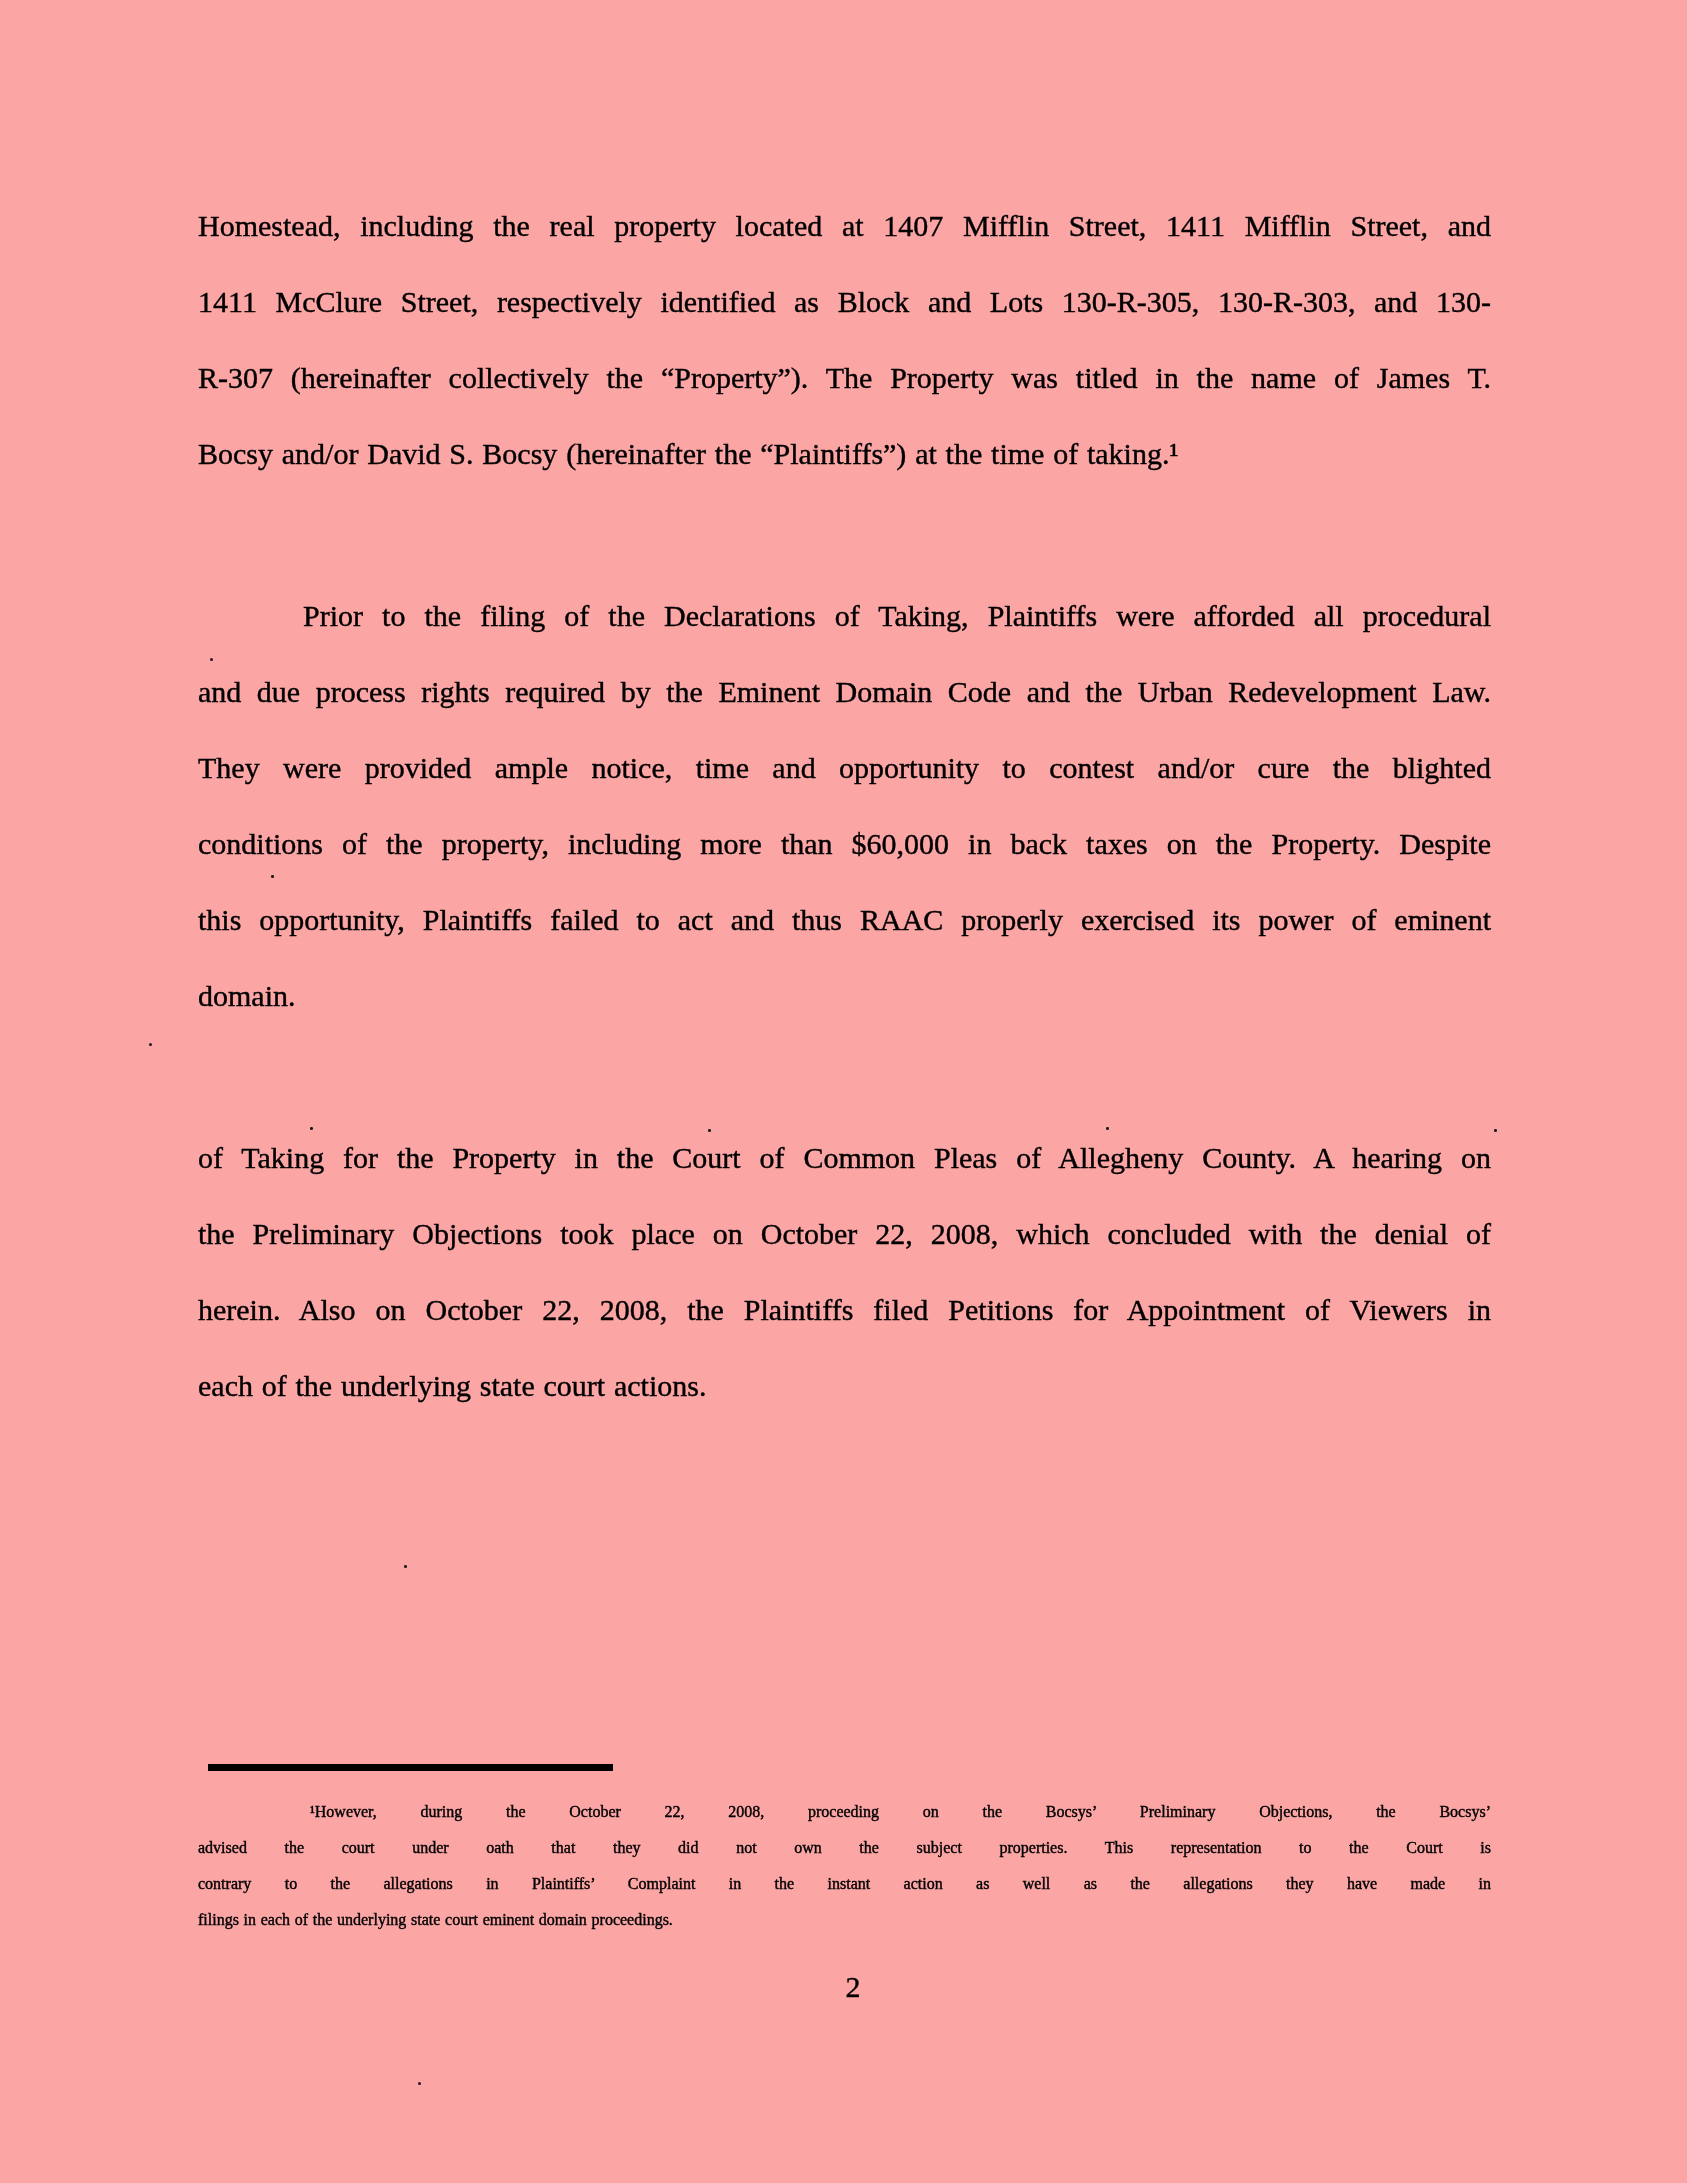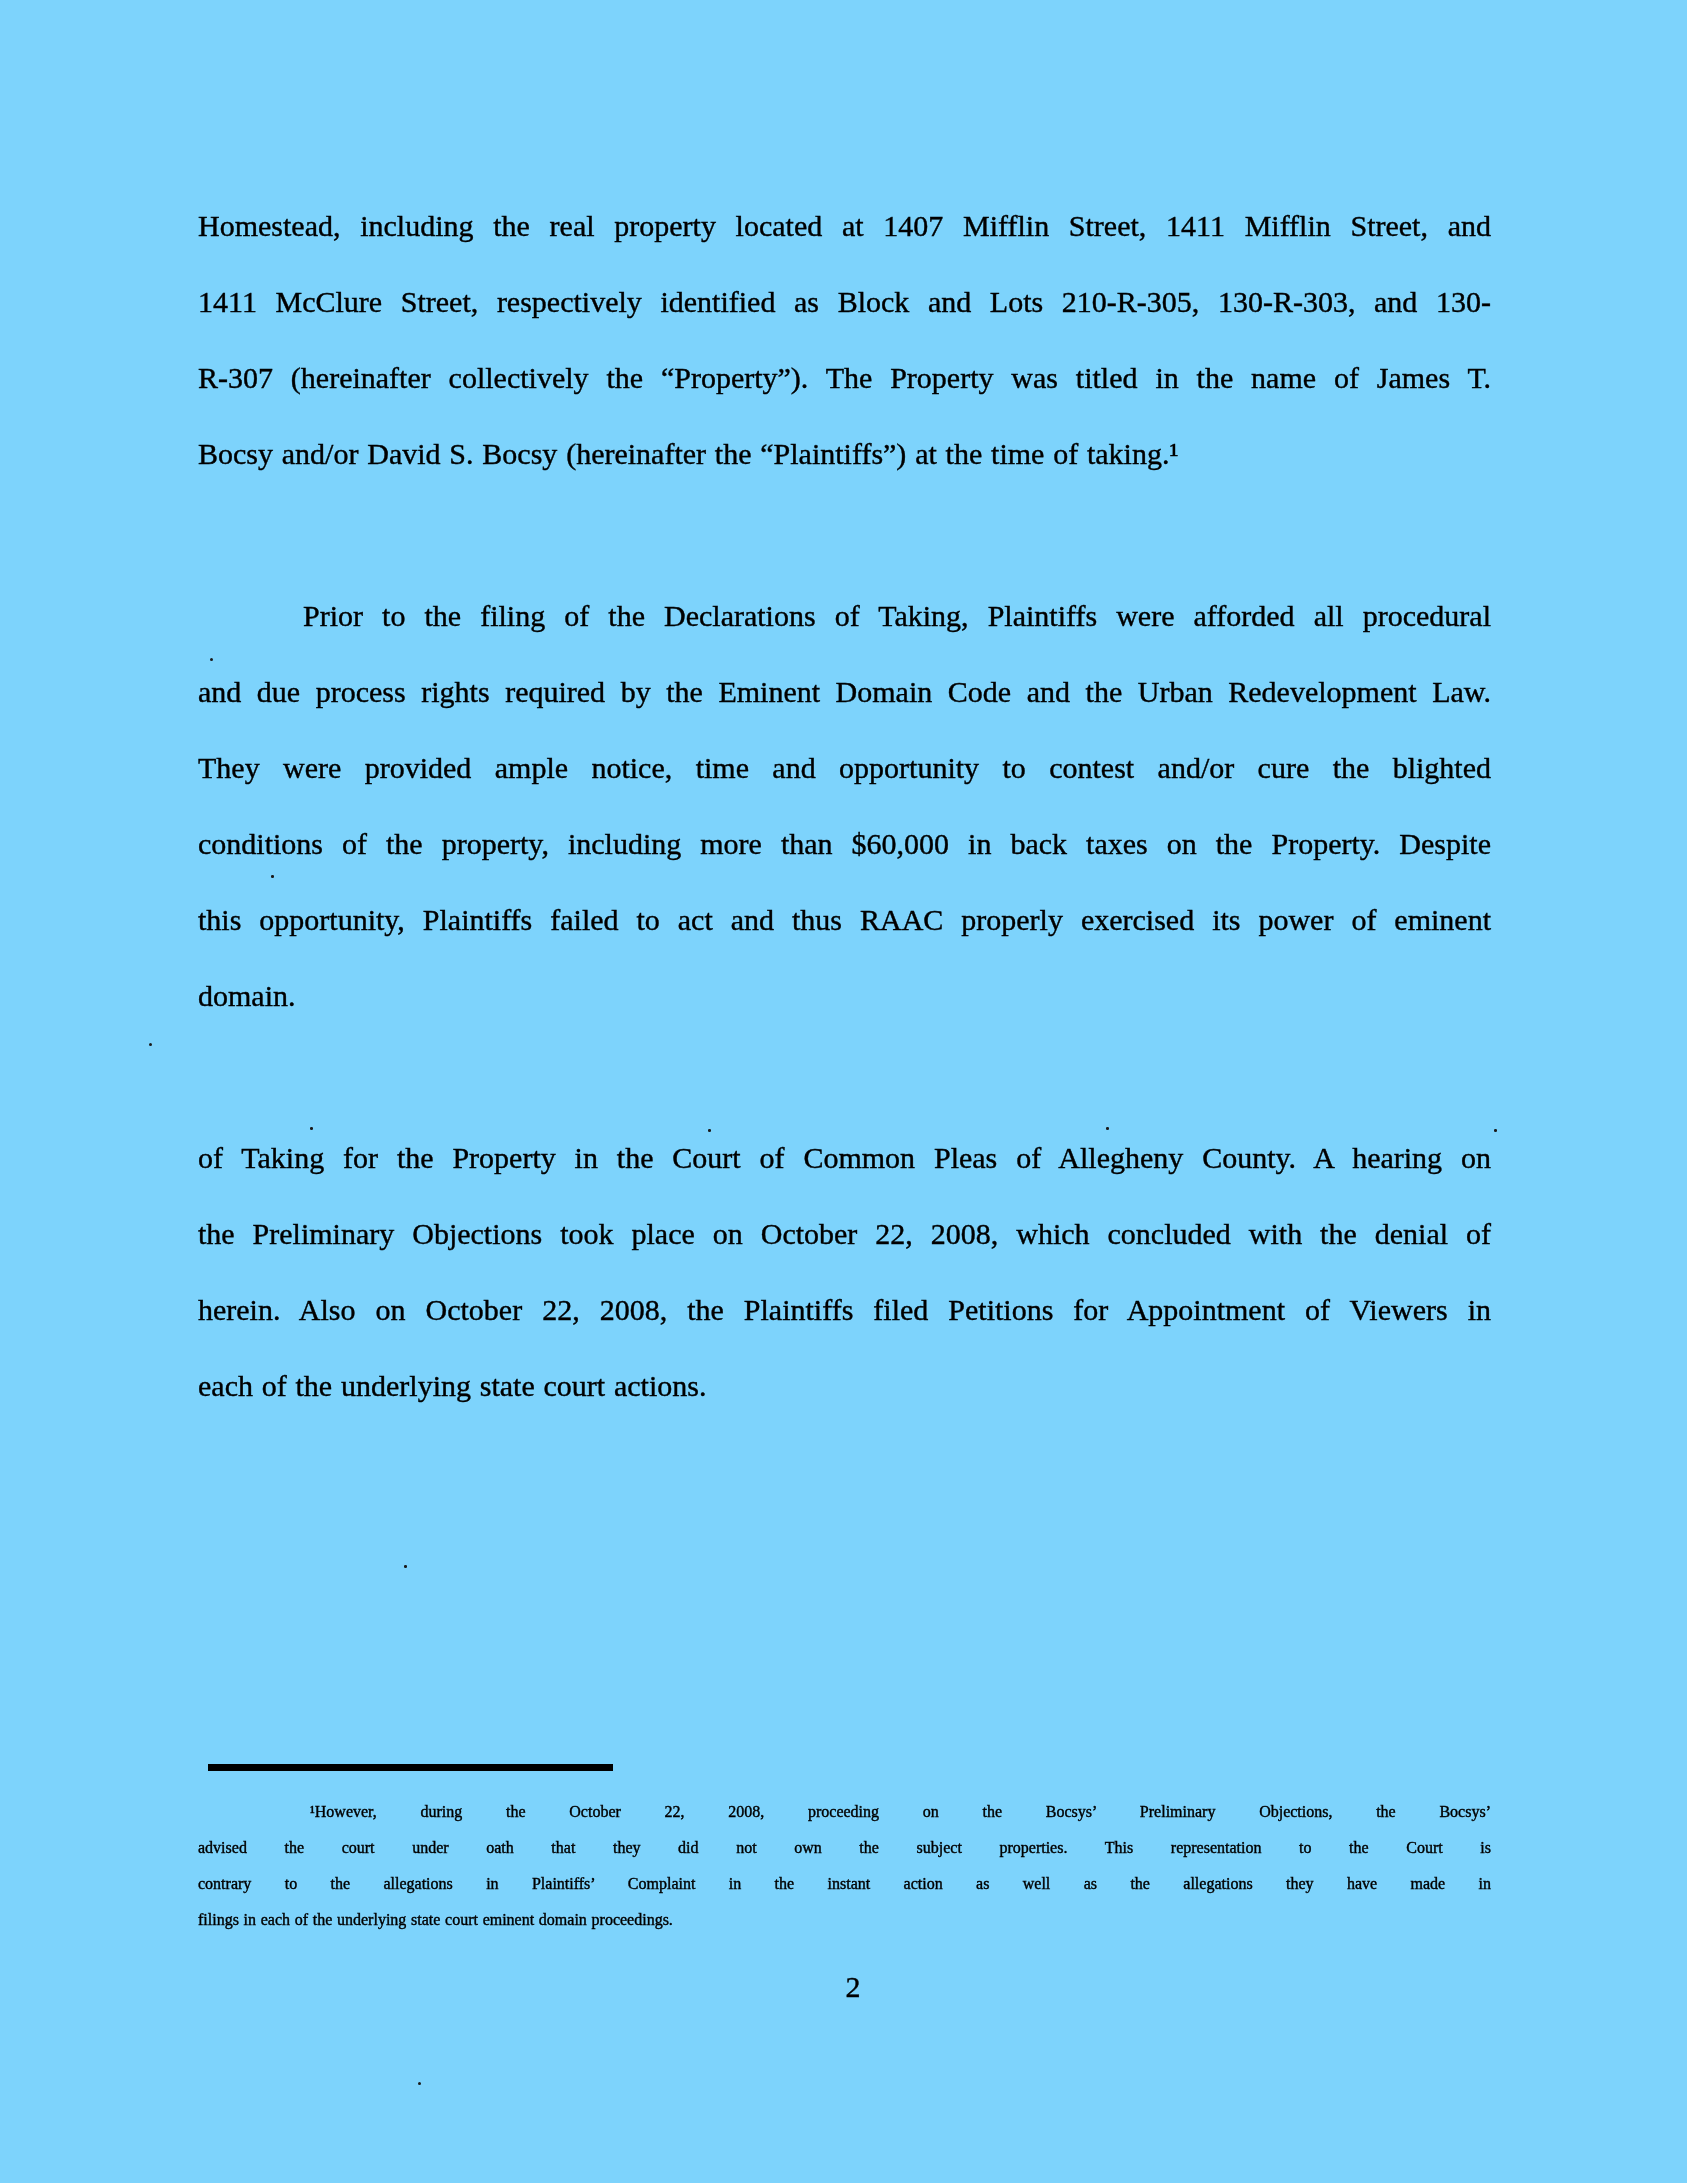--- a/index.html
+++ b/index.html
@@ -1,21 +1,21 @@
 <!DOCTYPE html>
 <html style="font-size:10.6px"><head>
 <meta charset="utf-8">
 <style>
   * { margin: 0; padding: 0; box-sizing: border-box; }
   html, body { background: #e8e8e8; }
   .page {
     position: relative;
     width: 1687px;
     height: 2183px;
-    background: #7dd3fc;
+    background: #fca5a5;
     overflow: hidden;
     font-family: "Liberation Serif", "DejaVu Serif", serif;
     color: #000000;
     -webkit-text-stroke: 0.4px #000;
   }
   .body-text {
     position: absolute;
     left: 198px;
     top: 188px;
     width: 1293px;
@@ -65,21 +65,21 @@
   }
 </style>
 </head>
 <body>
 
 <div class="page">
 
   <div class="body-text">
     <div class="para">
       <div class="line just">Homestead, including the real property located at 1407 Mifflin Street, 1411 Mifflin Street, and</div>
-      <div class="line just">1411 McClure Street, respectively identified as Block and Lots 210-R-305, 130-R-303, and 130-</div>
+      <div class="line just">1411 McClure Street, respectively identified as Block and Lots 130-R-305, 130-R-303, and 130-</div>
       <div class="line just">R-307 (hereinafter collectively the “Property”).  The Property was titled in the name of James T.</div>
       <div class="line">Bocsy and/or David S. Bocsy (hereinafter the “Plaintiffs”) at the time of taking.¹</div>
     </div>
     <div class="para">
       <div class="line just ind-body">Prior to the filing of the Declarations of Taking, Plaintiffs were afforded all procedural</div>
       <div class="line just">and due process rights required by the Eminent Domain Code and the Urban Redevelopment Law.</div>
       <div class="line just">They were provided ample notice, time and opportunity to contest and/or cure the blighted</div>
       <div class="line just">conditions of the property, including more than $60,000 in back taxes on the Property.  Despite</div>
       <div class="line just">this opportunity, Plaintiffs failed to act and thus RAAC properly exercised its power of eminent</div>
       <div class="line">domain.</div>

